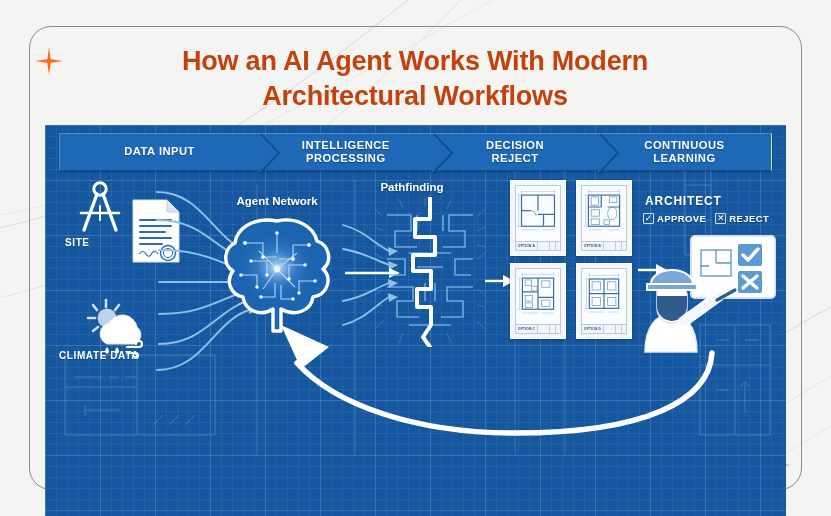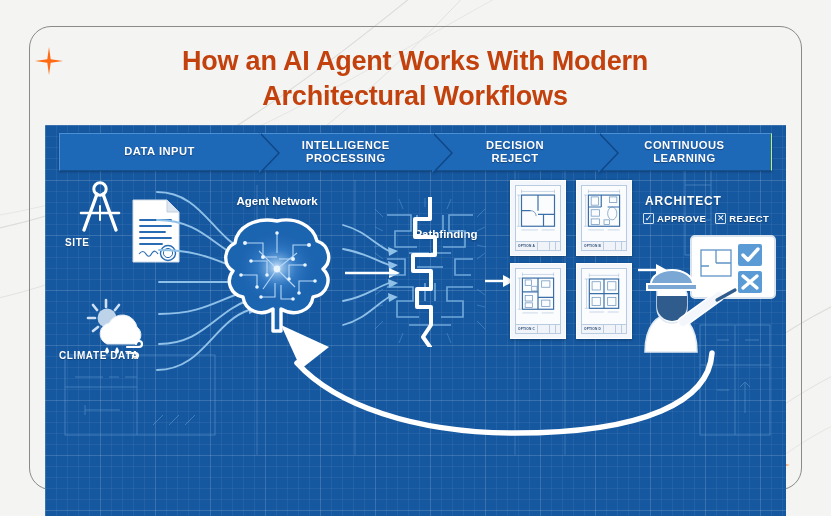--- a/index.html
+++ b/index.html
@@ -399,21 +399,21 @@
     <g fill="#8fc0e8">
       <path d="M47 32 l 10 4 l -9 5 z"></path>
       <path d="M47 46 l 10 4 l -9 5 z"></path>
       <path d="M47 64 l 10 4 l -9 5 z"></path>
       <path d="M47 78 l 10 4 l -9 5 z"></path>
     </g>
     <path d="M4 58 H 50" stroke="#ffffff" stroke-width="2.4"></path>
     <path d="M48 53 l 11 5 l -11 5 z" fill="#ffffff"></path>
   </svg>
 
-  <div class="script-label" style="left:346px; top:56px; width:110px;margin-top:47px;">Pathfinding</div>
+  <div class="script-label" style="left:312px; top:56px; width:110px;">Pathfinding</div>
 
   <svg style="position:absolute; left:328px; top:72px;" width="114" height="150" viewBox="0 0 114 150">
     <g stroke="#7fb6e4" stroke-width="1.6" fill="none" opacity="0.85">
       <path d="M14 18 H 38 V 34 H 22 V 50 H 44"></path>
       <path d="M14 62 H 32 V 78 H 16"></path>
       <path d="M14 90 H 40 V 104 H 24 V 120 H 46"></path>
       <path d="M100 18 H 76 V 34 H 92 V 50 H 70"></path>
       <path d="M100 62 H 82 V 78 H 98"></path>
       <path d="M100 90 H 74 V 104 H 90 V 120 H 68"></path>
       <path d="M44 18 V 34 M 70 18 V 34 M 44 70 H 70 M 52 86 V 104 M 62 86 V 104"></path>

